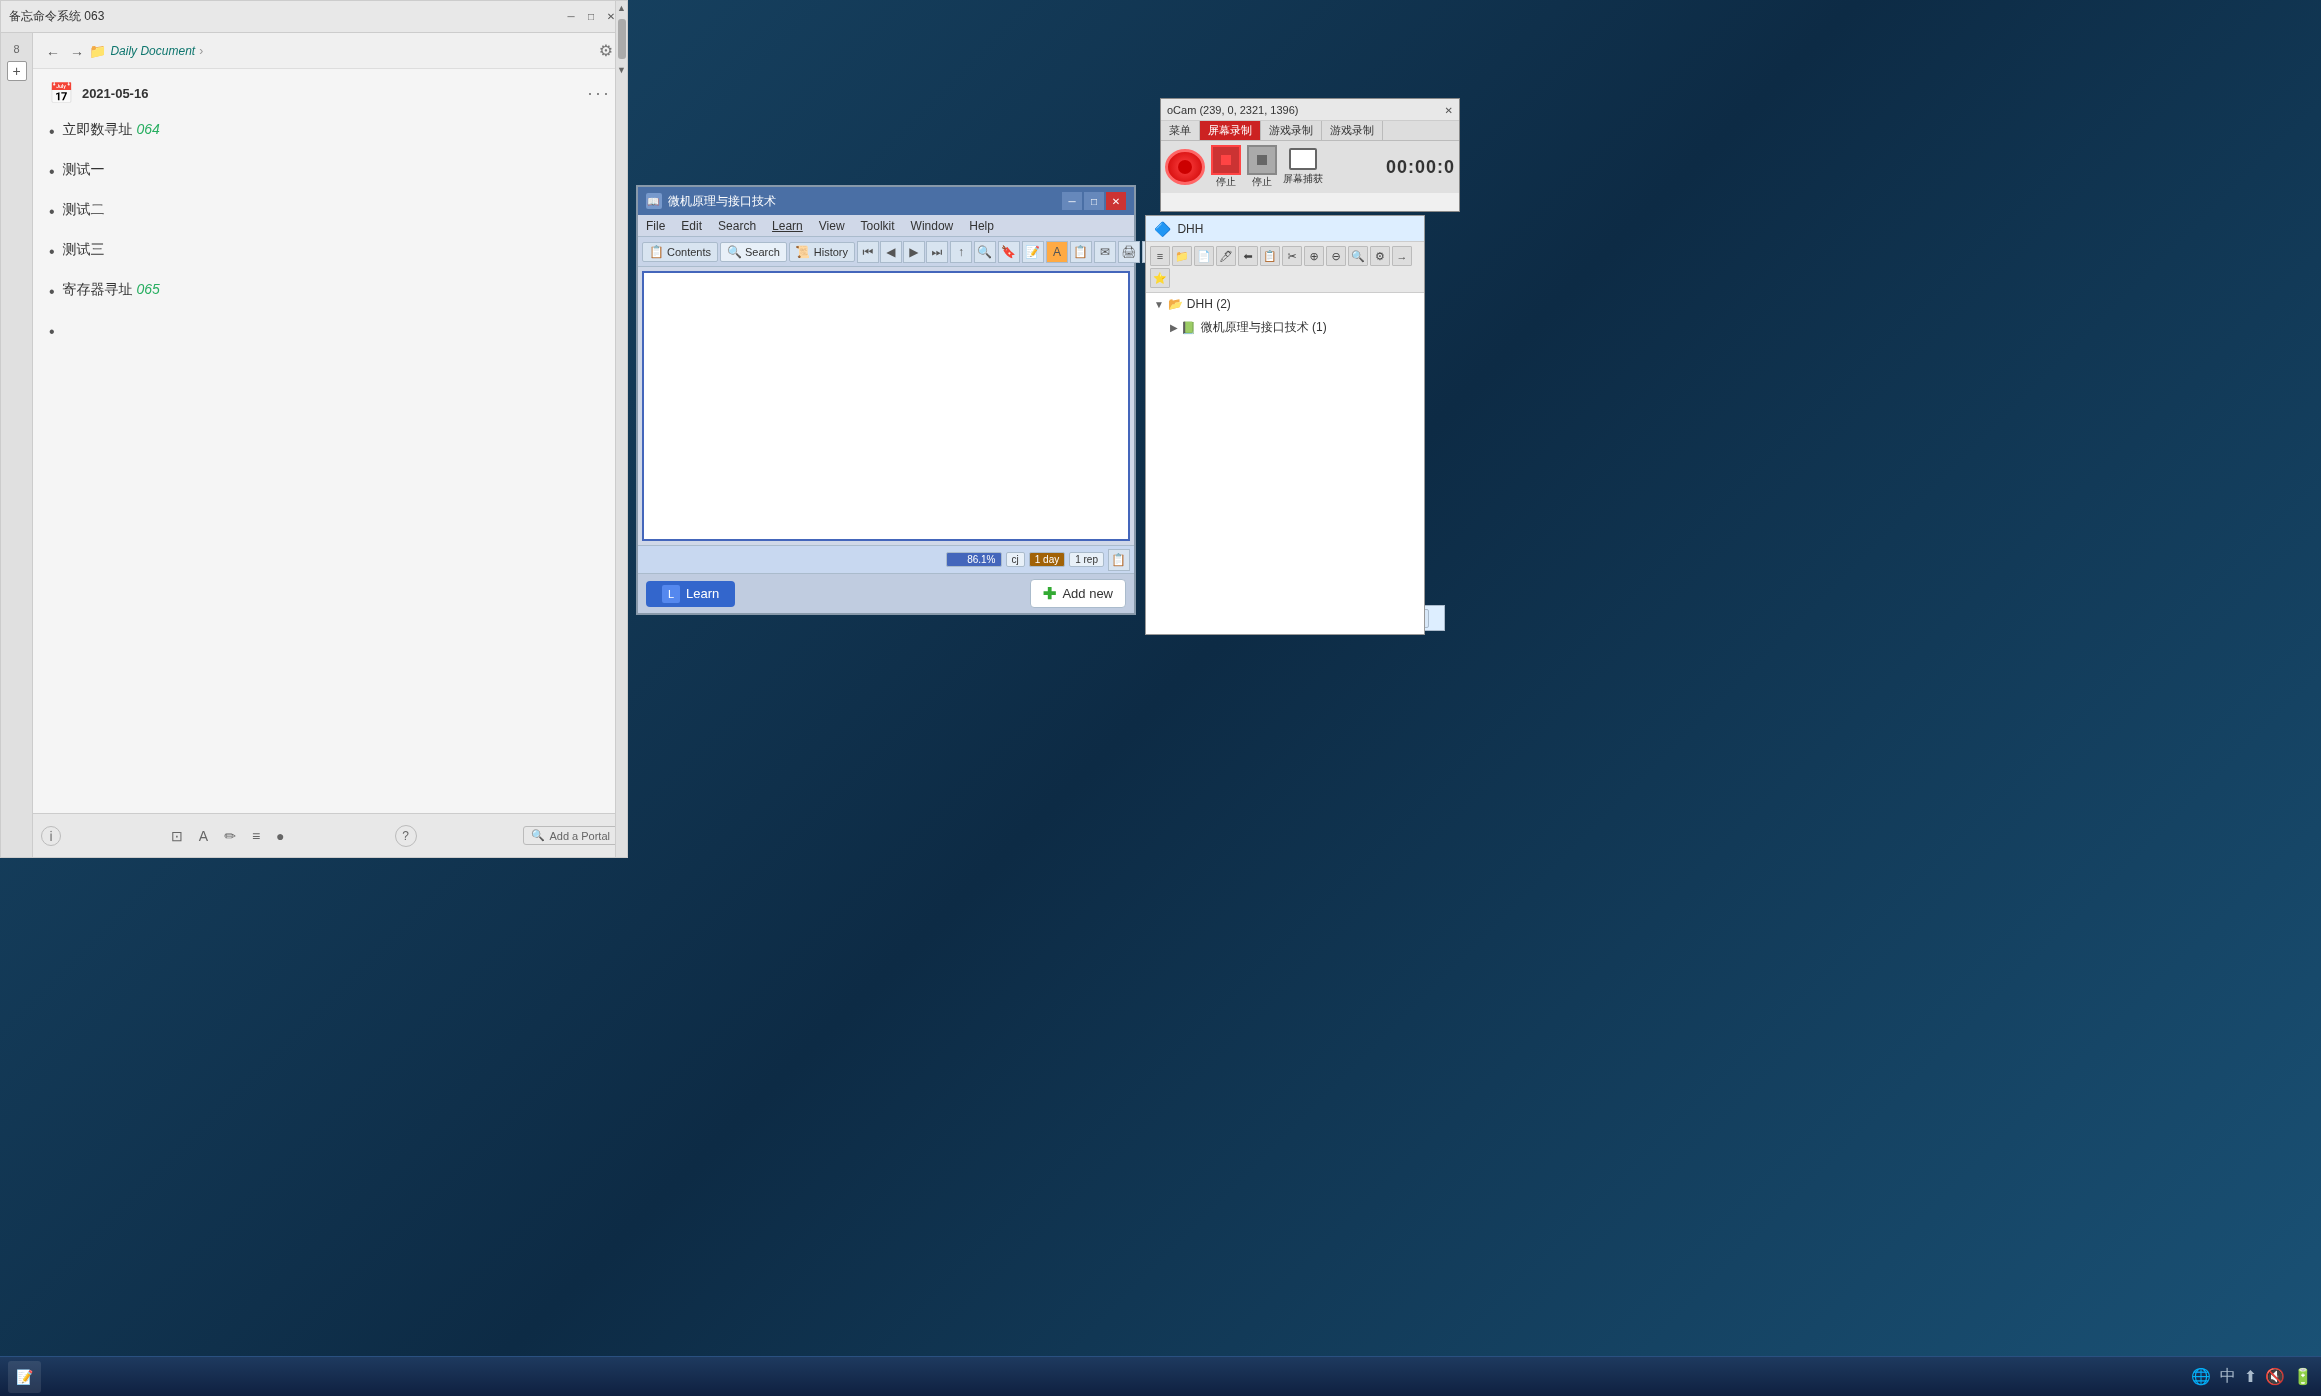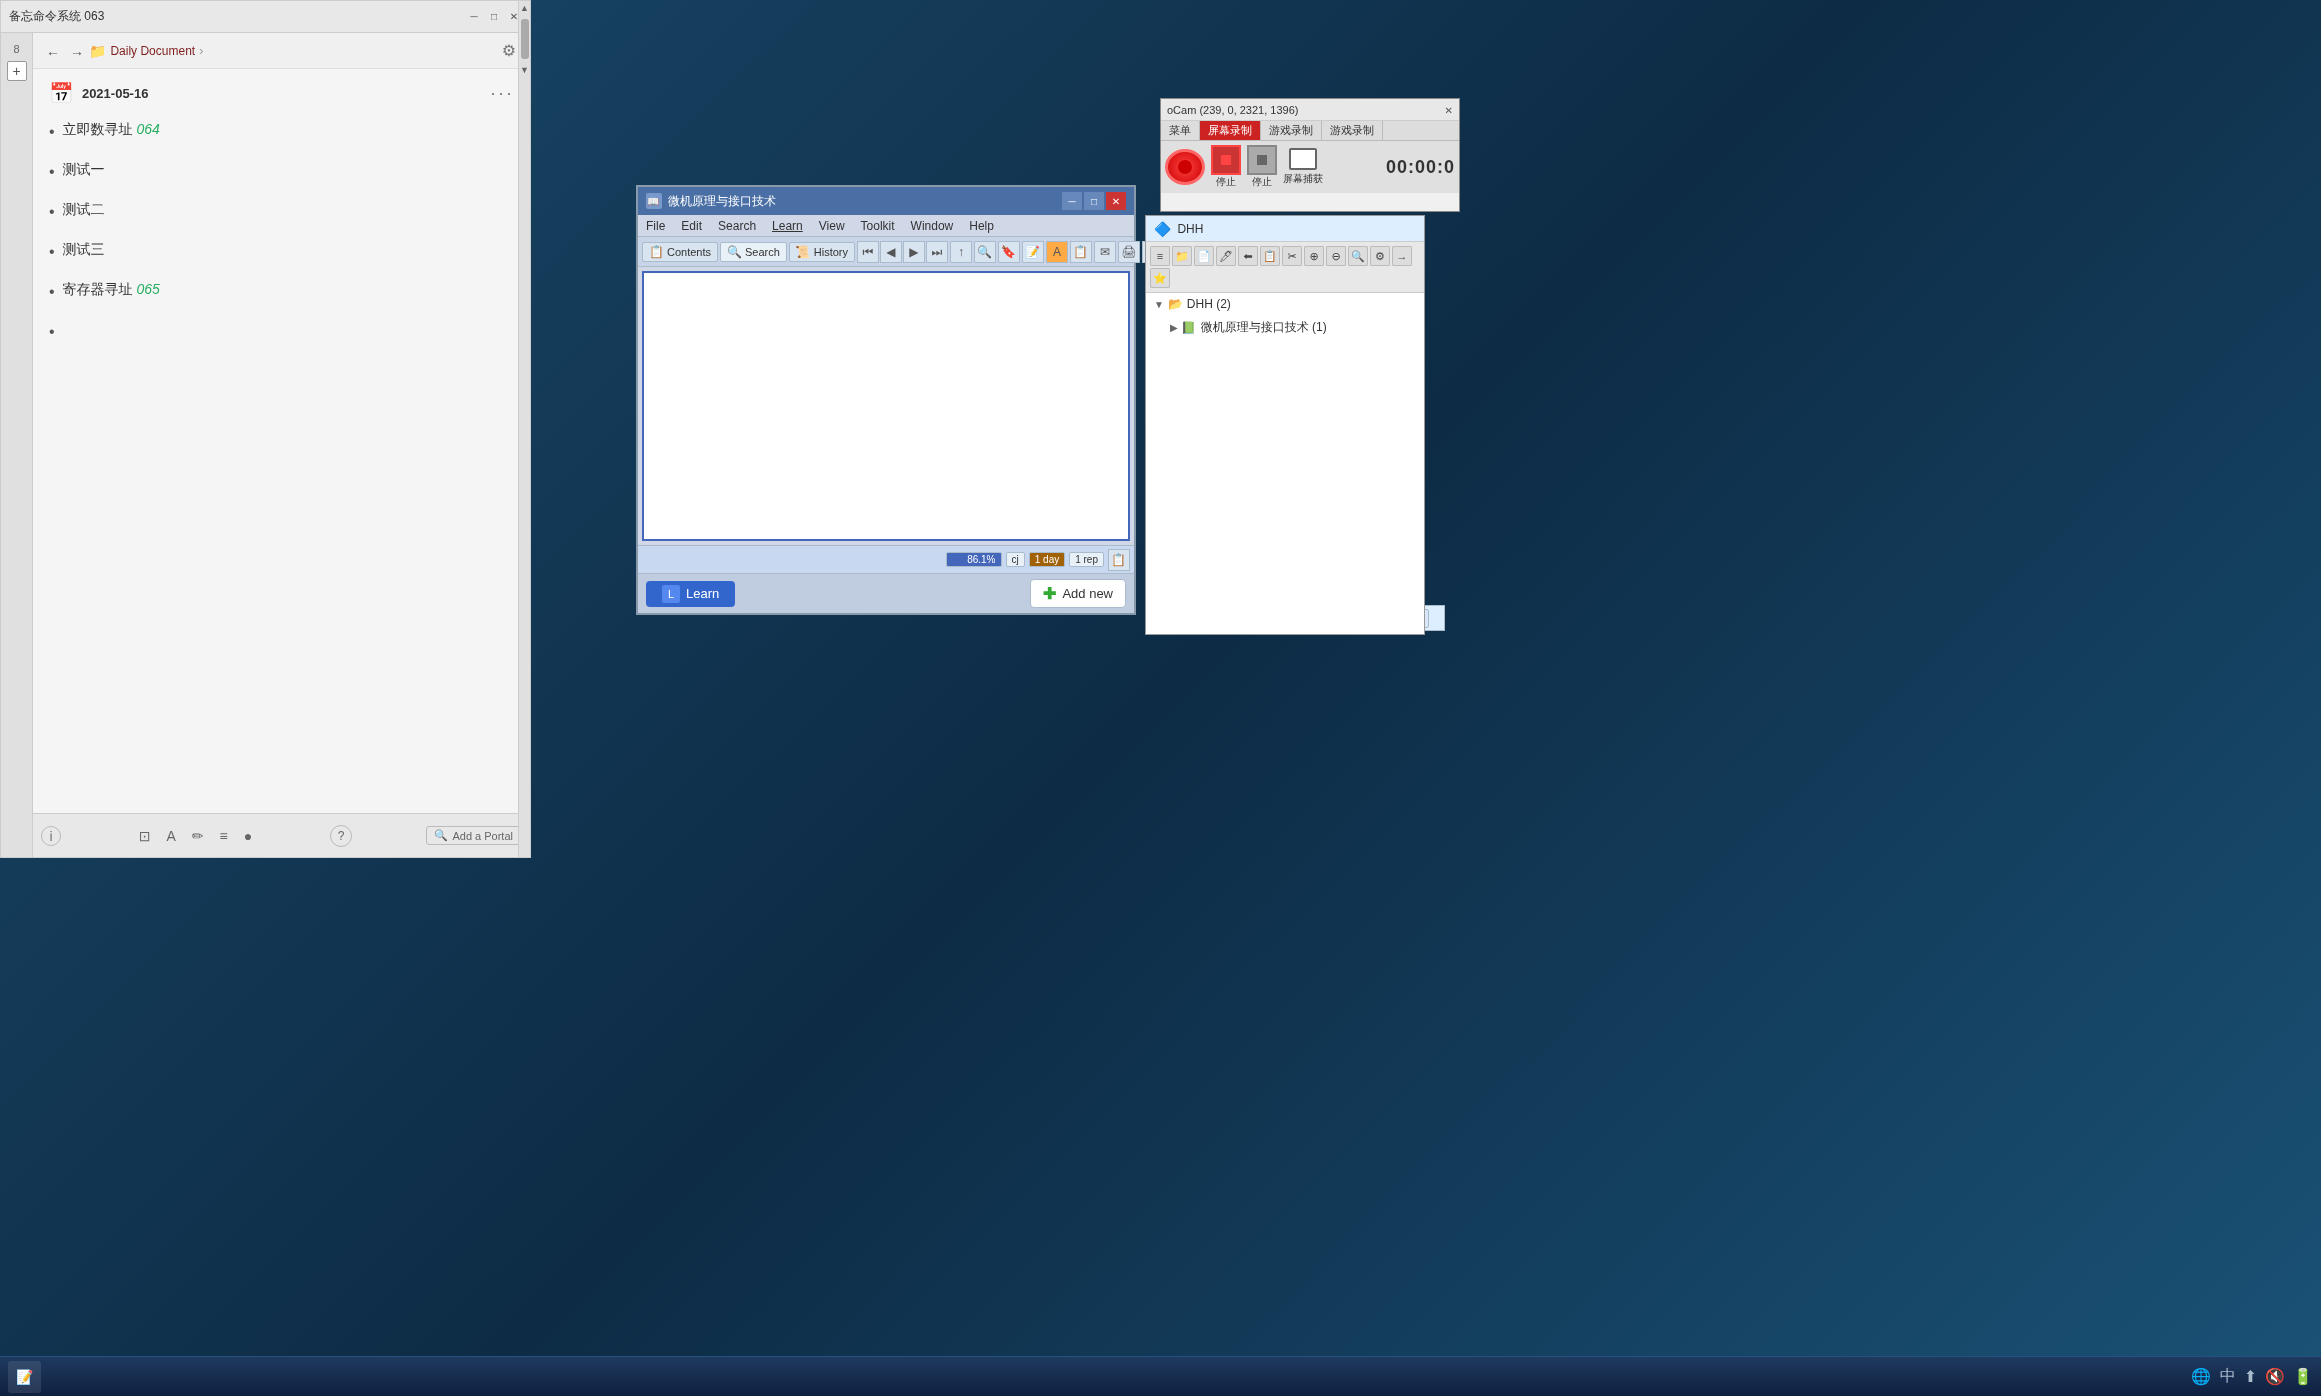--- a/index.html
+++ b/index.html
@@ -17,21 +17,21 @@
       position: absolute;
       inset: 0;
       background: linear-gradient(135deg, #1a4a6b 0%, #0d2b45 50%, #1a5276 100%);
     }
 
     
     .note-window {
       position: absolute;
       left: 0;
       top: 0;
-      width: 531px;
+      width: 628px;
       height: 858px;
       background: #f5f5f5;
       border: 1px solid #ccc;
       display: flex;
       flex-direction: column;
     }
     .note-titlebar {
       background: #e8e8e8;
       height: 32px;
       display: flex;
@@ -134,21 +134,22 @@
       align-items: center;
       flex: 1;
       font-size: 12px;
       color: #555;
     }
     .breadcrumb-icon {
       font-size: 14px;
       margin-right: 4px;
     }
     .breadcrumb-text {
-      color: #7f1d1d;
+      color: #0f766e;
+      font-style: italic;
     }
     .breadcrumb-arrow {
       margin: 0 4px;
       color: #999;
     }
     .settings-btn {
       background: transparent;
       border: none;
       cursor: pointer;
       font-size: 16px;

